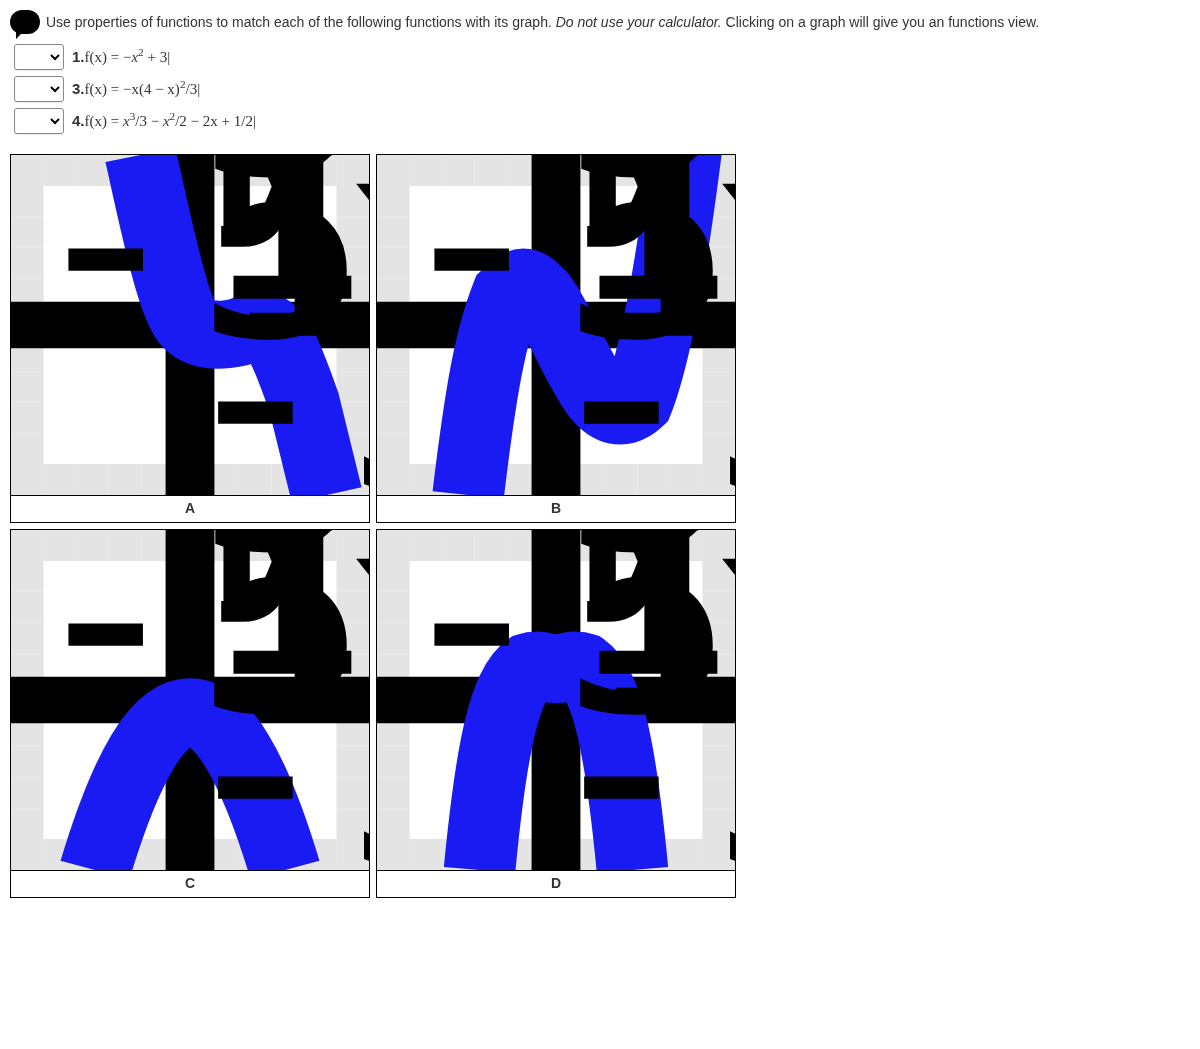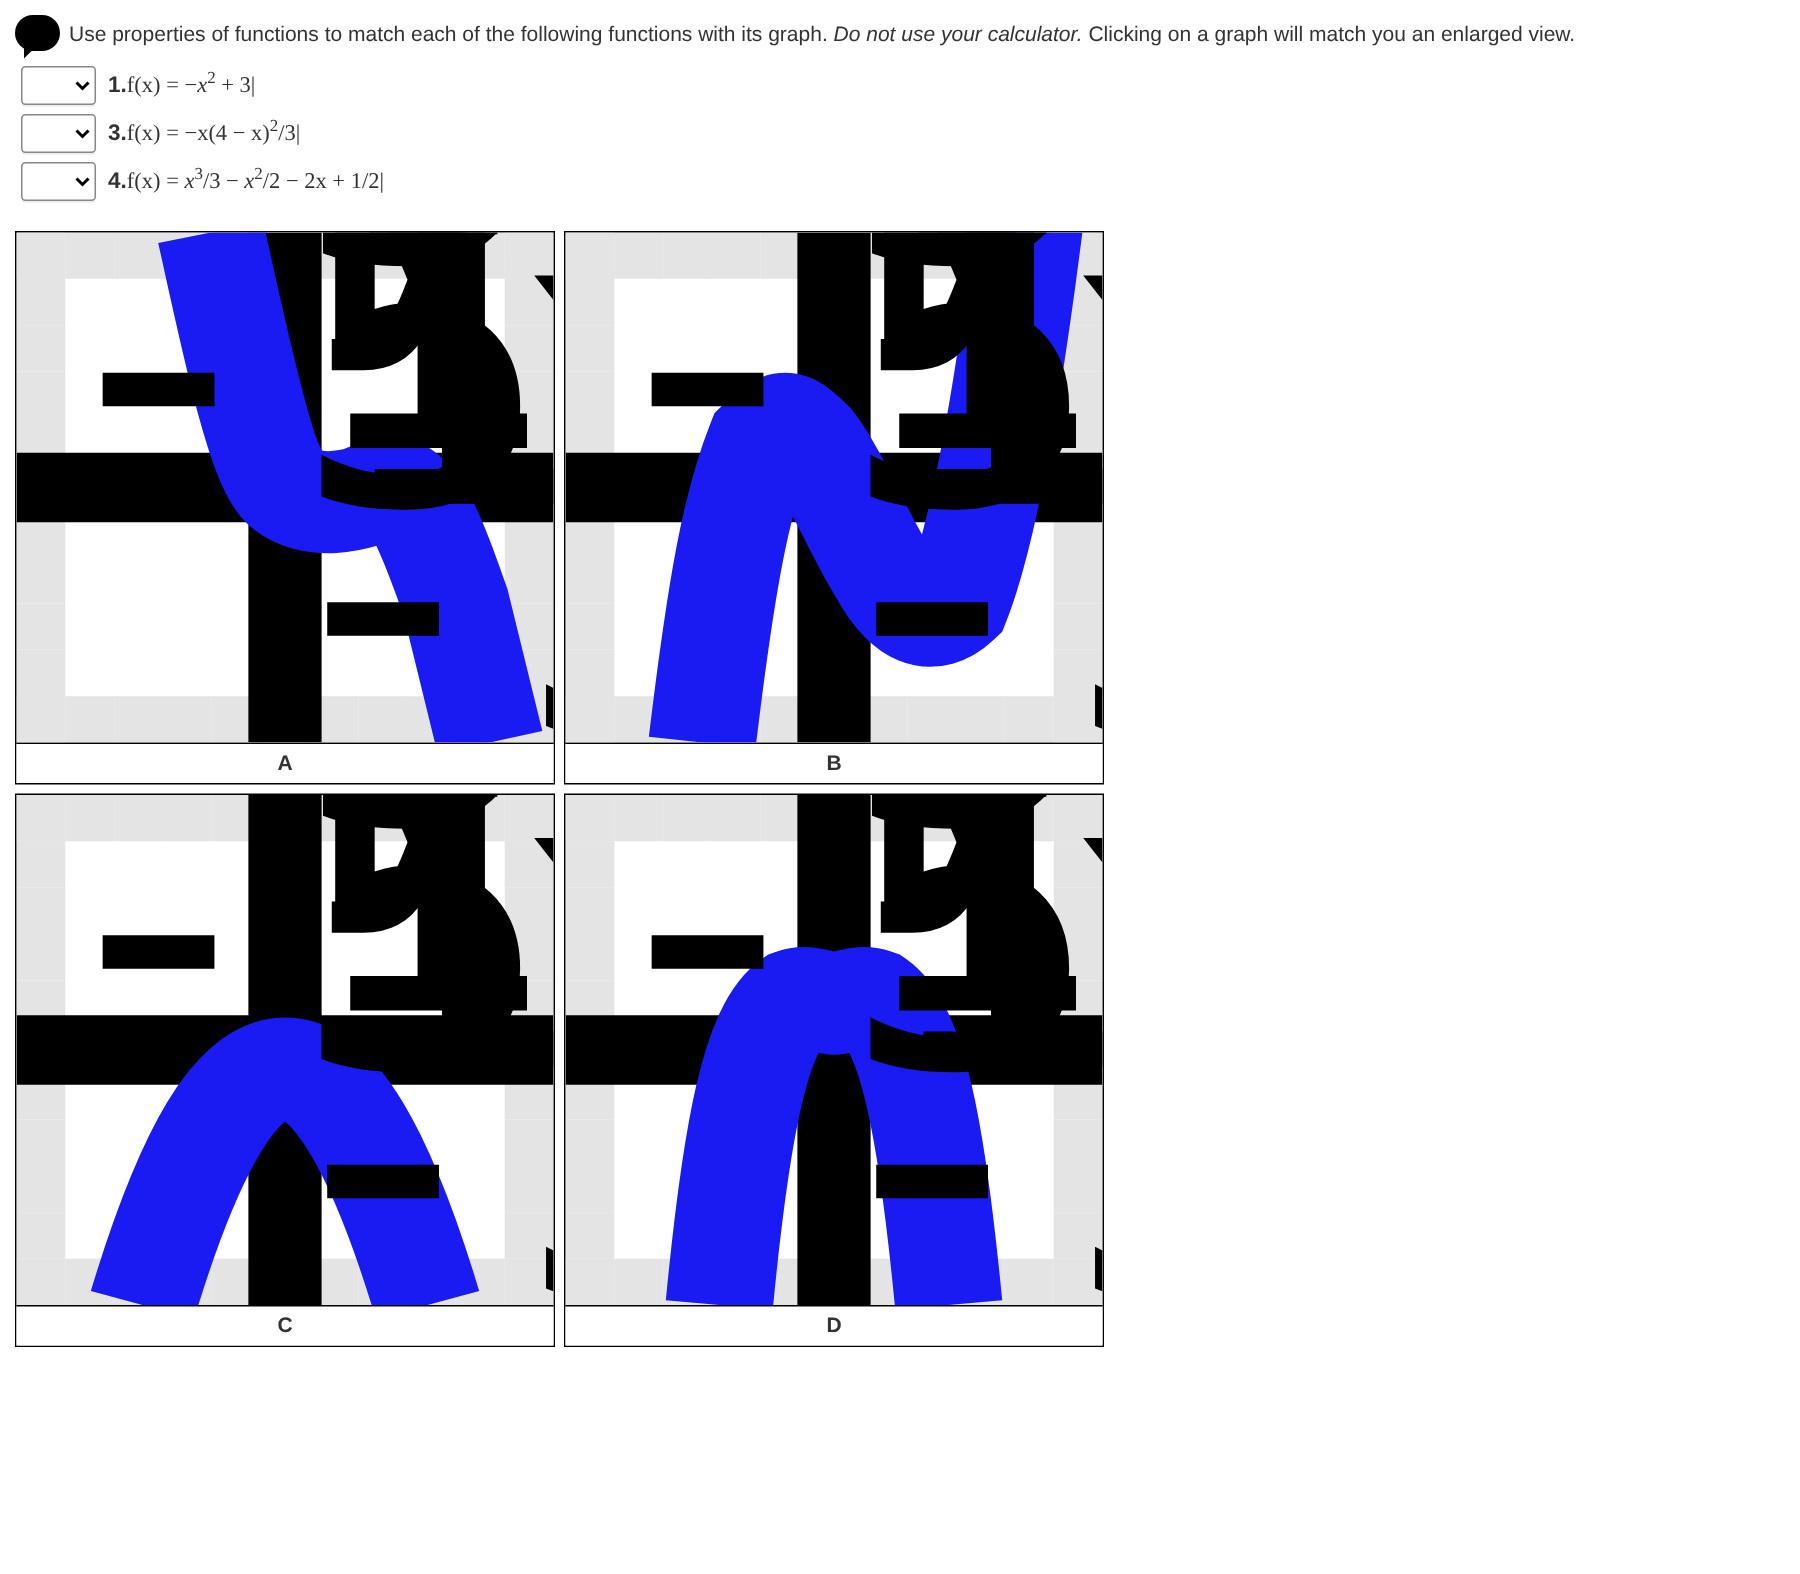--- a/index.html
+++ b/index.html
@@ -99,21 +99,21 @@
     .axis { stroke: #000; stroke-width: 1.5; }
     .tick-lbl { font: 9px monospace; fill: #000; }
     .curve { stroke: #1a1af2; stroke-width: 2.2; fill: none; }
   </style>
 </head>
 <body>
 
 <div class="instructions-row">
   <div class="speech-icon"></div>
   <div class="instructions">
-    <span>Use properties of functions to match each of the following functions with its graph. </span><em>Do not use your calculator.</em><span> Clicking on a graph will match you an enlarged view.</span>
+    <span>Use properties of functions to match each of the following functions with its graph. </span><em>Do not use your calculator.</em><span> Clicking on a graph will give you an functions view.</span>
   </div>
 </div>
 
 <div class="question-list">
   <div class="q-row">
     <select class="select"></select>
     <span class="fn"><strong>1.</strong><span>f(x) = −</span><i>x</i><sup>2</sup><span> + 3|</span></span>
   </div>
   <div class="q-row">
     <select class="select"></select>

